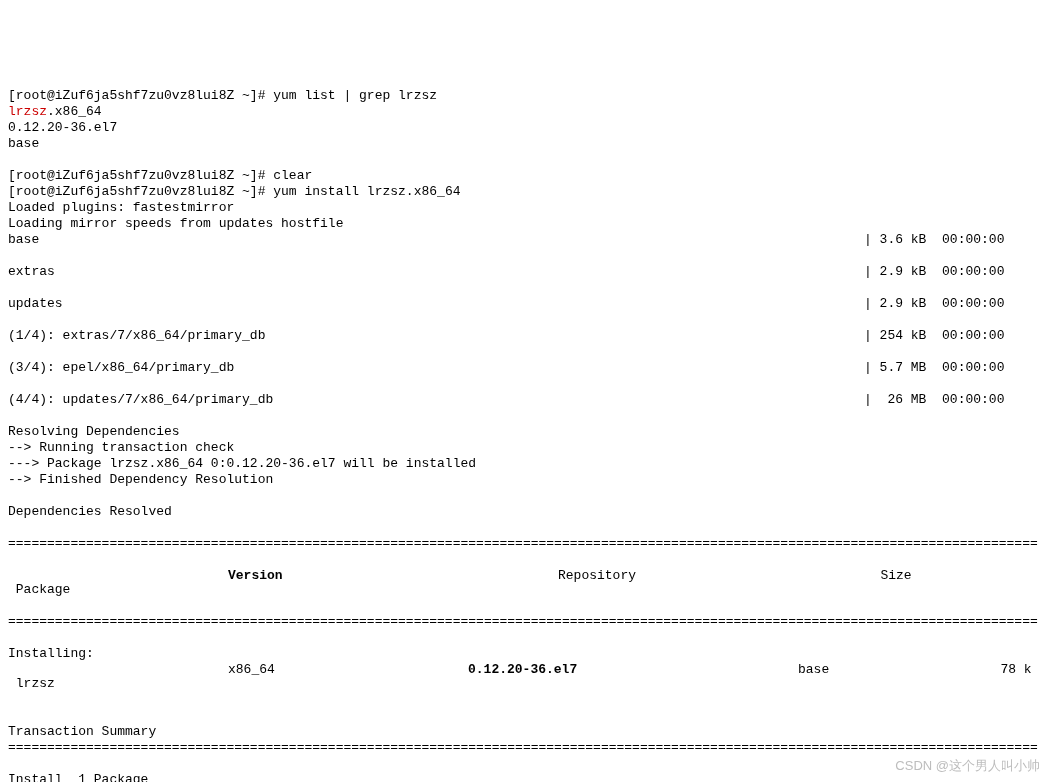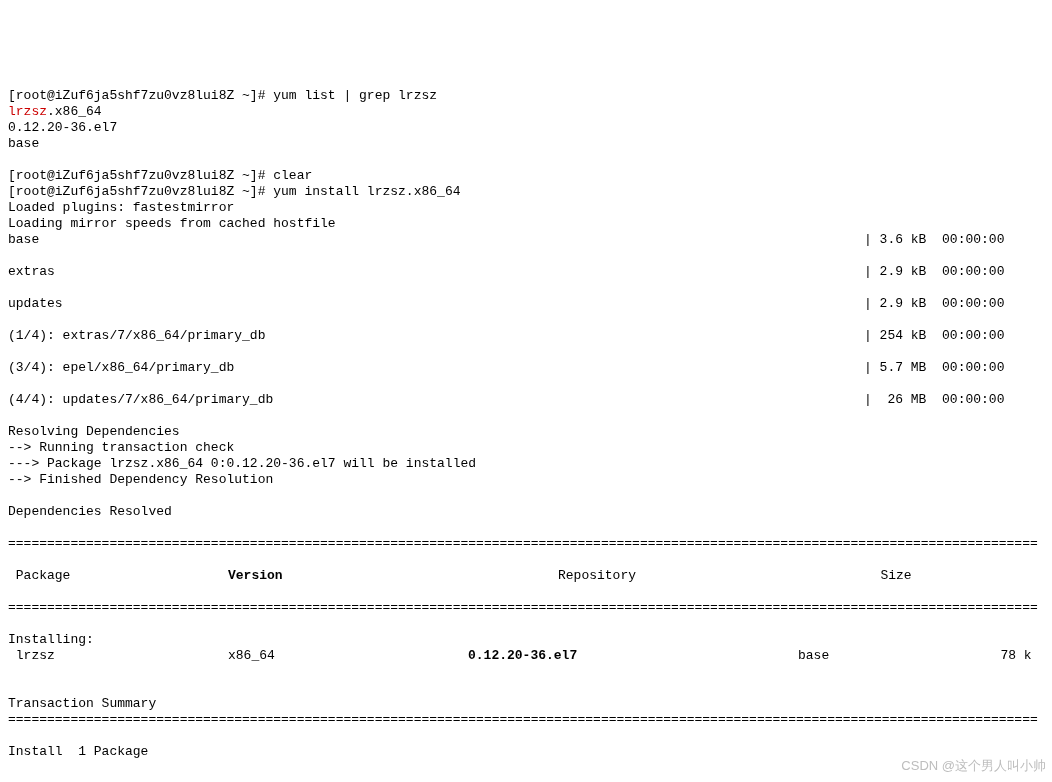--- a/index.html
+++ b/index.html
@@ -10,52 +10,52 @@
     font-size: 13px;
     line-height: 16px;
     color: #000000;
     white-space: pre;
     width: 1052px;
     box-sizing: border-box;
   }
   .red { color: #cc0000; }
   .watermark {
     position: fixed;
-    right: 6px;
+    right: 12px;
     bottom: 8px;
     color: #bdbdbd;
     font-family: Arial, sans-serif;
     font-size: 13px;
   }
   .row { display: flex; flex-direction: column; }
   .row-left { flex: 1; }
   .row-mid { width: 260px; text-align: left; }
   .row-right { width: 50px; text-align: left; }
   .dl { display: flex; }
   .dl-left { flex: 1; }
   .dl-right { width: 180px; text-align: left; }
   .hd { display: flex; }
-  .hd-pkg  { width: 220px; }
+  .hd-pkg  { width: 220px; margin-top: 14px; }
   .hd-arch { width: 240px; }
   .hd-ver  { width: 330px; font-weight: bold; }
   .hd-repo { width: 190px; }
   .hd-size { flex:1; text-align: center; }
 </style>
 </head>
 <body>
 
 
 
 <div>
 <span>[root@iZuf6ja5shf7zu0vz8lui8Z ~]# </span><span>yum list | grep lrzsz</span>
 <div class="row"><span class="row-left"><span class="red">lrzsz</span><span>.x86_64</span></span><span class="row-mid">0.12.20-36.el7</span><span class="row-right">base</span></div>
 <span>[root@iZuf6ja5shf7zu0vz8lui8Z ~]# </span><span>clear</span>
 <span>[root@iZuf6ja5shf7zu0vz8lui8Z ~]# </span><span>yum install lrzsz.x86_64</span>
 <span>Loaded plugins: fastestmirror</span>
-<span>Loading mirror speeds from cached hostfile</span>
+<span>Loading mirror speeds from updates hostfile</span>
 <div class="dl"><span class="dl-left">base</span><span class="dl-right">| <span>3.6 kB</span>  <span>00:00:00</span></span></div>
 <div class="dl"><span class="dl-left">extras</span><span class="dl-right">| <span>2.9 kB</span>  <span>00:00:00</span></span></div>
 <div class="dl"><span class="dl-left">updates</span><span class="dl-right">| <span>2.9 kB</span>  <span>00:00:00</span></span></div>
 <div class="dl"><span class="dl-left">(1/4): extras/7/x86_64/primary_db</span><span class="dl-right">| <span>254 kB</span>  <span>00:00:00</span></span></div>
 <div class="dl"><span class="dl-left">(3/4): epel/x86_64/primary_db</span><span class="dl-right">| <span>5.7 MB</span>  <span>00:00:00</span></span></div>
 <div class="dl"><span class="dl-left">(4/4): updates/7/x86_64/primary_db</span><span class="dl-right">| <span> 26 MB</span>  <span>00:00:00</span></span></div>
 <span>Resolving Dependencies</span>
 <span>--&gt; Running transaction check</span>
 <span>---&gt; Package lrzsz.x86_64 0:0.12.20-36.el7 will be installed</span>
 <span>--&gt; Finished Dependency Resolution</span>

